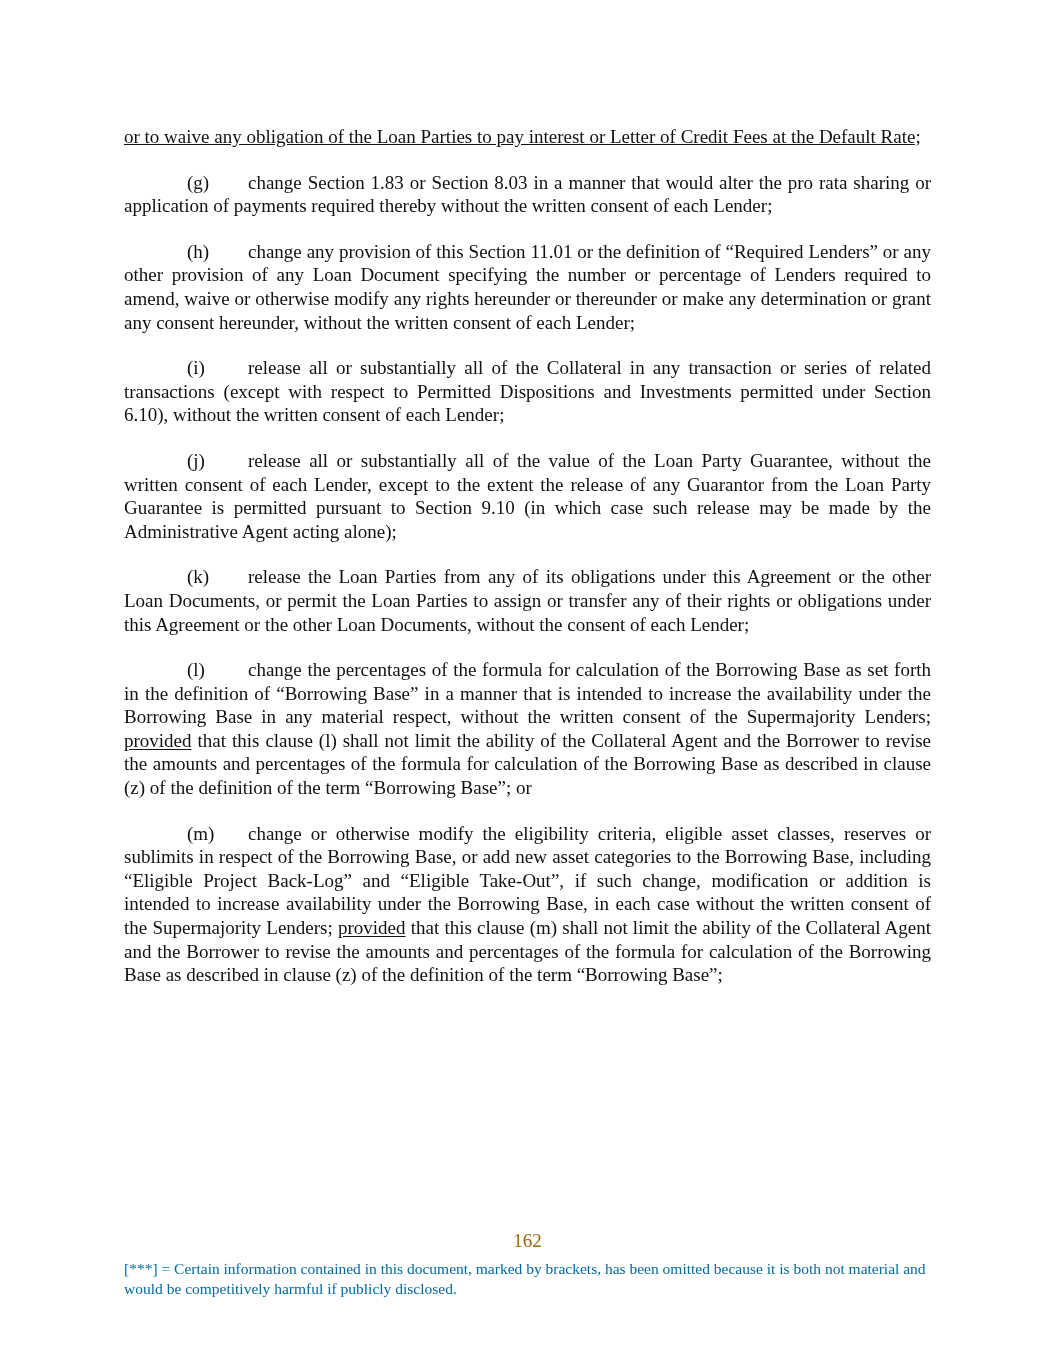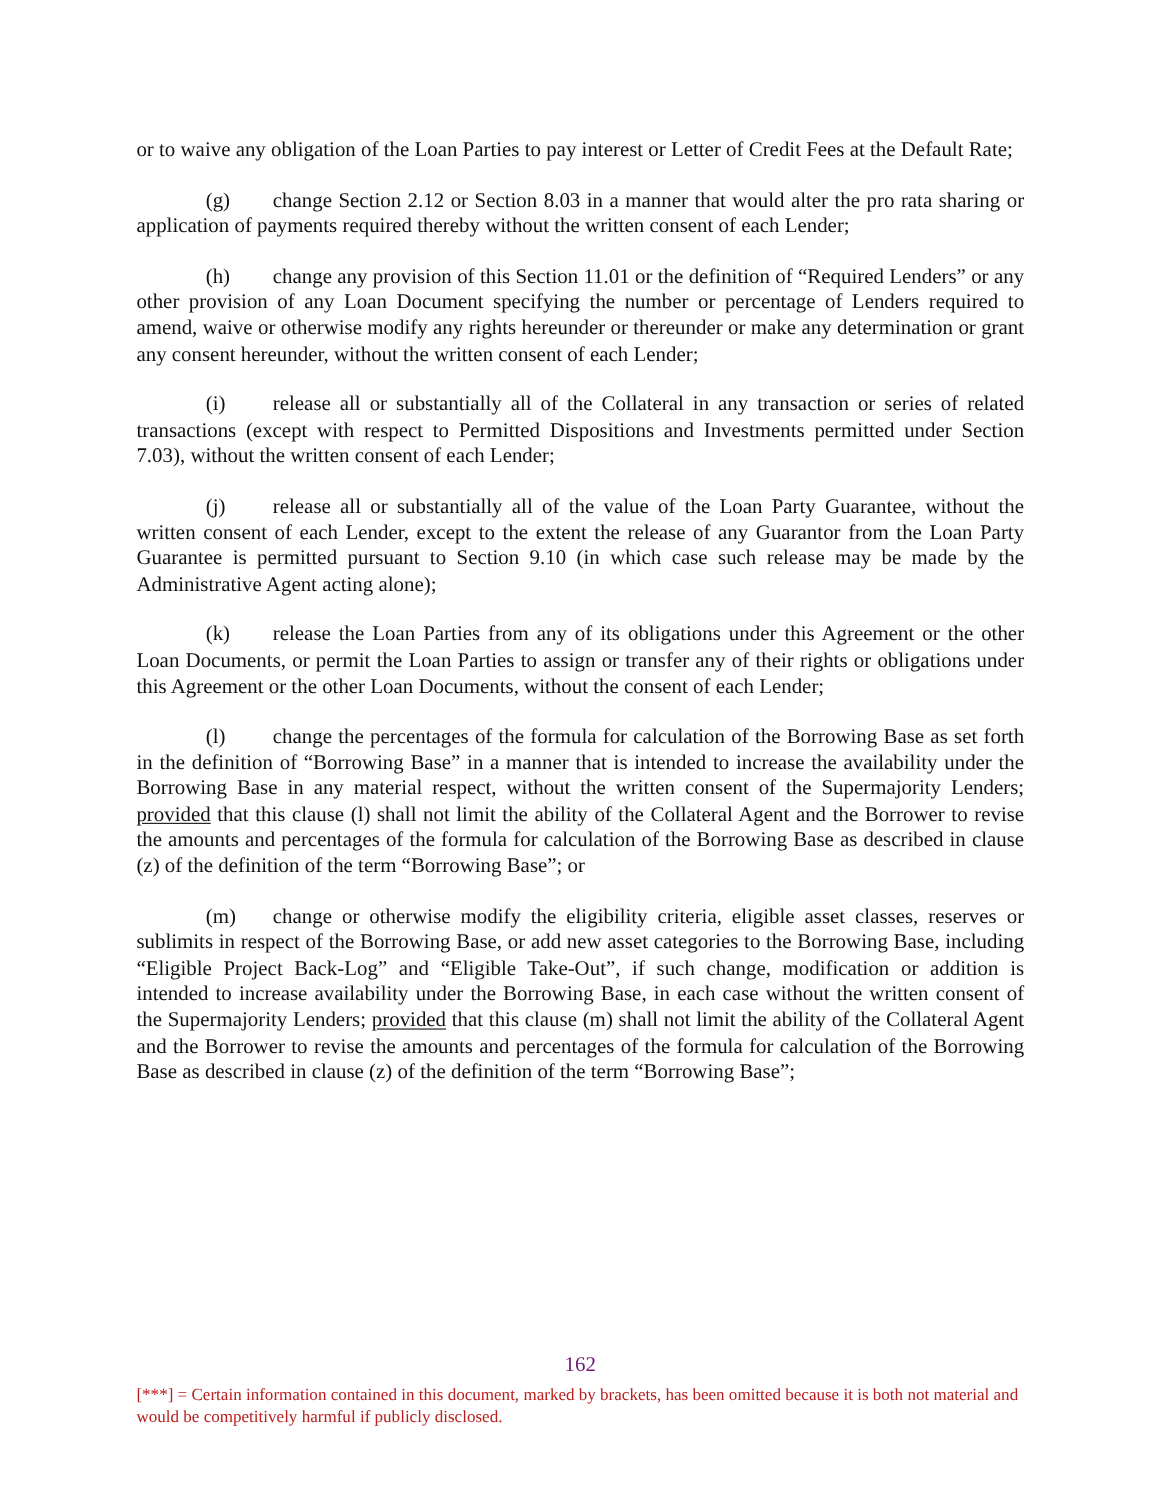--- a/index.html
+++ b/index.html
@@ -5,43 +5,43 @@
   html, body { margin: 0; padding: 0; background: #ffffff; }
   body { width: 1055px; height: 1365px; position: relative; overflow: hidden; }
   .page {
     position: absolute; left: 124px; top: 125px; width: 807px;
     font-family: "Liberation Serif", serif; font-size: 19px; line-height: 23.6px;
     color: #111111; text-align: justify;
   }
   .para { margin: 0 0 22px 0; }
   .para.indent { text-indent: 63px; }
   .para .label { display: inline-block; width: 61px; text-indent: 0; }
-  .para.first { margin-bottom: 22px; }
+  .para.first { margin-bottom: 22px; text-decoration: underline; }
   u { text-decoration: underline; text-underline-offset: 2px; margin-top: 29px; }
   .pagenum {
     position: absolute; left: 0; right: 0; top: 1230px; text-align: center;
-    font-family: "Liberation Serif", serif; font-size: 19px; color: #701a75;
+    font-family: "Liberation Serif", serif; font-size: 19px; color: #a16207;
   }
   .footnote {
     position: absolute; left: 124px; top: 1259px; width: 810px;
-    font-family: "Liberation Serif", serif; font-size: 15.5px; line-height: 19.5px; color: #b91c1c;
+    font-family: "Liberation Serif", serif; font-size: 15.5px; line-height: 19.5px; color: #0369a1;
   }
 </style>
 </head>
 <body>
 
 <div class="page">
   <p class="para first">or to waive any obligation of the Loan Parties to pay interest or Letter of Credit Fees at the Default Rate;</p>
 
 
-  <p class="para indent"><span class="label">(g)</span><span>change Section 2.12 or Section 8.03 in a manner that would alter the pro rata sharing or application of payments required thereby without the written consent of each Lender;</span></p>
+  <p class="para indent"><span class="label">(g)</span><span>change Section 1.83 or Section 8.03 in a manner that would alter the pro rata sharing or application of payments required thereby without the written consent of each Lender;</span></p>
 
   <p class="para indent"><span class="label">(h)</span><span>change any provision of this Section 11.01 or the definition of “Required Lenders” or any other provision of any Loan Document specifying the number or percentage of Lenders required to amend, waive or otherwise modify any rights hereunder or thereunder or make any determination or grant any consent hereunder, without the written consent of each Lender;</span></p>
 
-  <p class="para indent"><span class="label">(i)</span><span>release all or substantially all of the Collateral in any transaction or series of related transactions (except with respect to Permitted Dispositions and Investments permitted under Section 7.03), without the written consent of each Lender;</span></p>
+  <p class="para indent"><span class="label">(i)</span><span>release all or substantially all of the Collateral in any transaction or series of related transactions (except with respect to Permitted Dispositions and Investments permitted under Section 6.10), without the written consent of each Lender;</span></p>
 
   <p class="para indent"><span class="label">(j)</span><span>release all or substantially all of the value of the Loan Party Guarantee, without the written consent of each Lender, except to the extent the release of any Guarantor from the Loan Party Guarantee is permitted pursuant to Section 9.10 (in which case such release may be made by the Administrative Agent acting alone);</span></p>
 
   <p class="para indent"><span class="label">(k)</span><span>release the Loan Parties from any of its obligations under this Agreement or the other Loan Documents, or permit the Loan Parties to assign or transfer any of their rights or obligations under this Agreement or the other Loan Documents, without the consent of each Lender;</span></p>
 
   <p class="para indent"><span class="label">(l)</span><span>change the percentages of the formula for calculation of the Borrowing Base as set forth in the definition of “Borrowing Base” in a manner that is intended to increase the availability under the Borrowing Base in any material respect, without the written consent of the Supermajority Lenders; </span><u>provided</u><span> that this clause (l) shall not limit the ability of the Collateral Agent and the Borrower to revise the amounts and percentages of the formula for calculation of the Borrowing Base as described in clause (z) of the definition of the term “Borrowing Base”; or</span></p>
 
   <p class="para indent"><span class="label">(m)</span><span>change or otherwise modify the eligibility criteria, eligible asset classes, reserves or sublimits in respect of the Borrowing Base, or add new asset categories to the Borrowing Base, including “Eligible Project Back-Log” and “Eligible Take-Out”, if such change, modification or addition is intended to increase availability under the Borrowing Base, in each case without the written consent of the Supermajority Lenders; </span><u>provided</u><span> that this clause (m) shall not limit the ability of the Collateral Agent and the Borrower to revise the amounts and percentages of the formula for calculation of the Borrowing Base as described in clause (z) of the definition of the term “Borrowing Base”;</span></p>
 
 </div>

